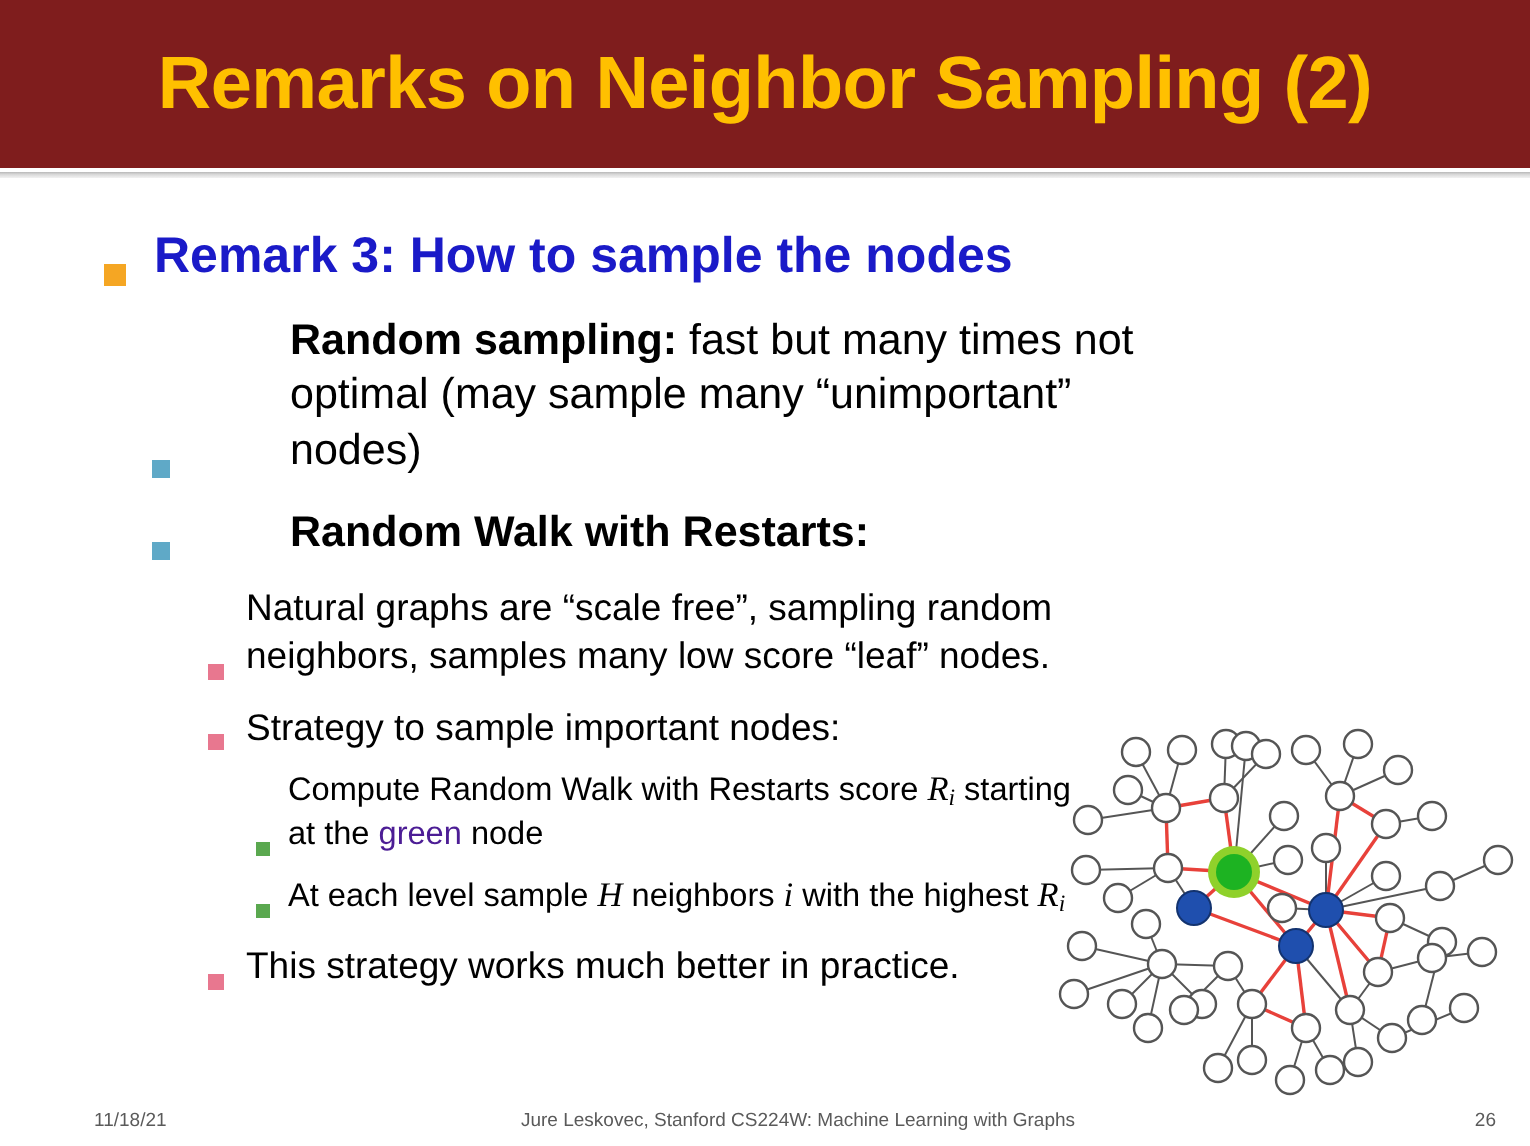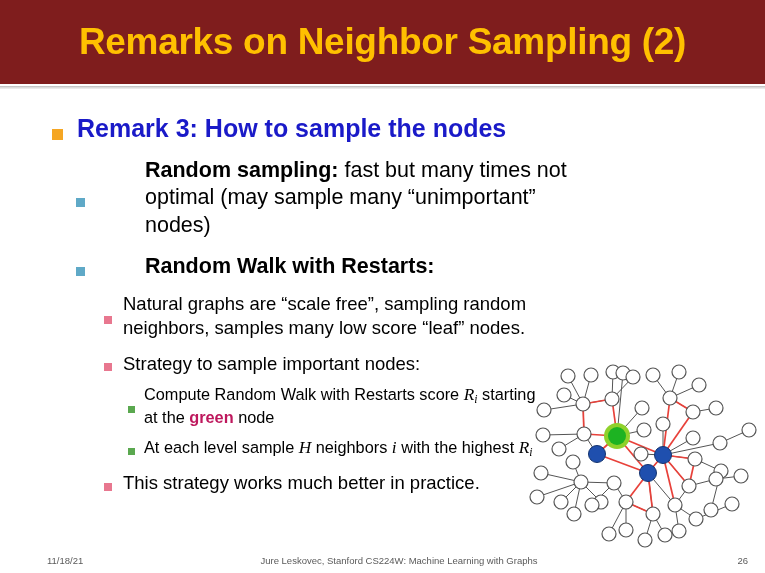--- a/index.html
+++ b/index.html
@@ -45,21 +45,21 @@
   
   .slide-body {
     position: absolute;
     left: 0; top: 96px;
     width: 765px;
     height: 450px;
   }
 
   .bullet-row {
     display: flex;
-    align-items: center;
+    align-items: flex-end;
   }
   .sq {
     flex: 0 0 auto;
     display: inline-block;
   }
   .txt { flex: 1 1 auto; }
 
   
   .lvl1 {
     margin: 18px 0 0 52px;
@@ -135,22 +135,22 @@
     font-style: italic;
     font-size: 1.06em;
   }
   .mathsub {
     font-family: "Liberation Serif", serif;
     font-style: italic;
     font-size: 0.72em;
     vertical-align: -0.23em;
   }
   .green-word {
-    color: #be185d;
-    font-weight: bold;
+    color: #4c1d95;
+    font-weight: normal;
   }
 
   
   .graph-figure {
     position: absolute;
     left: 513px;
     top: 362px;
     width: 248px;
     height: 186px;
   }

